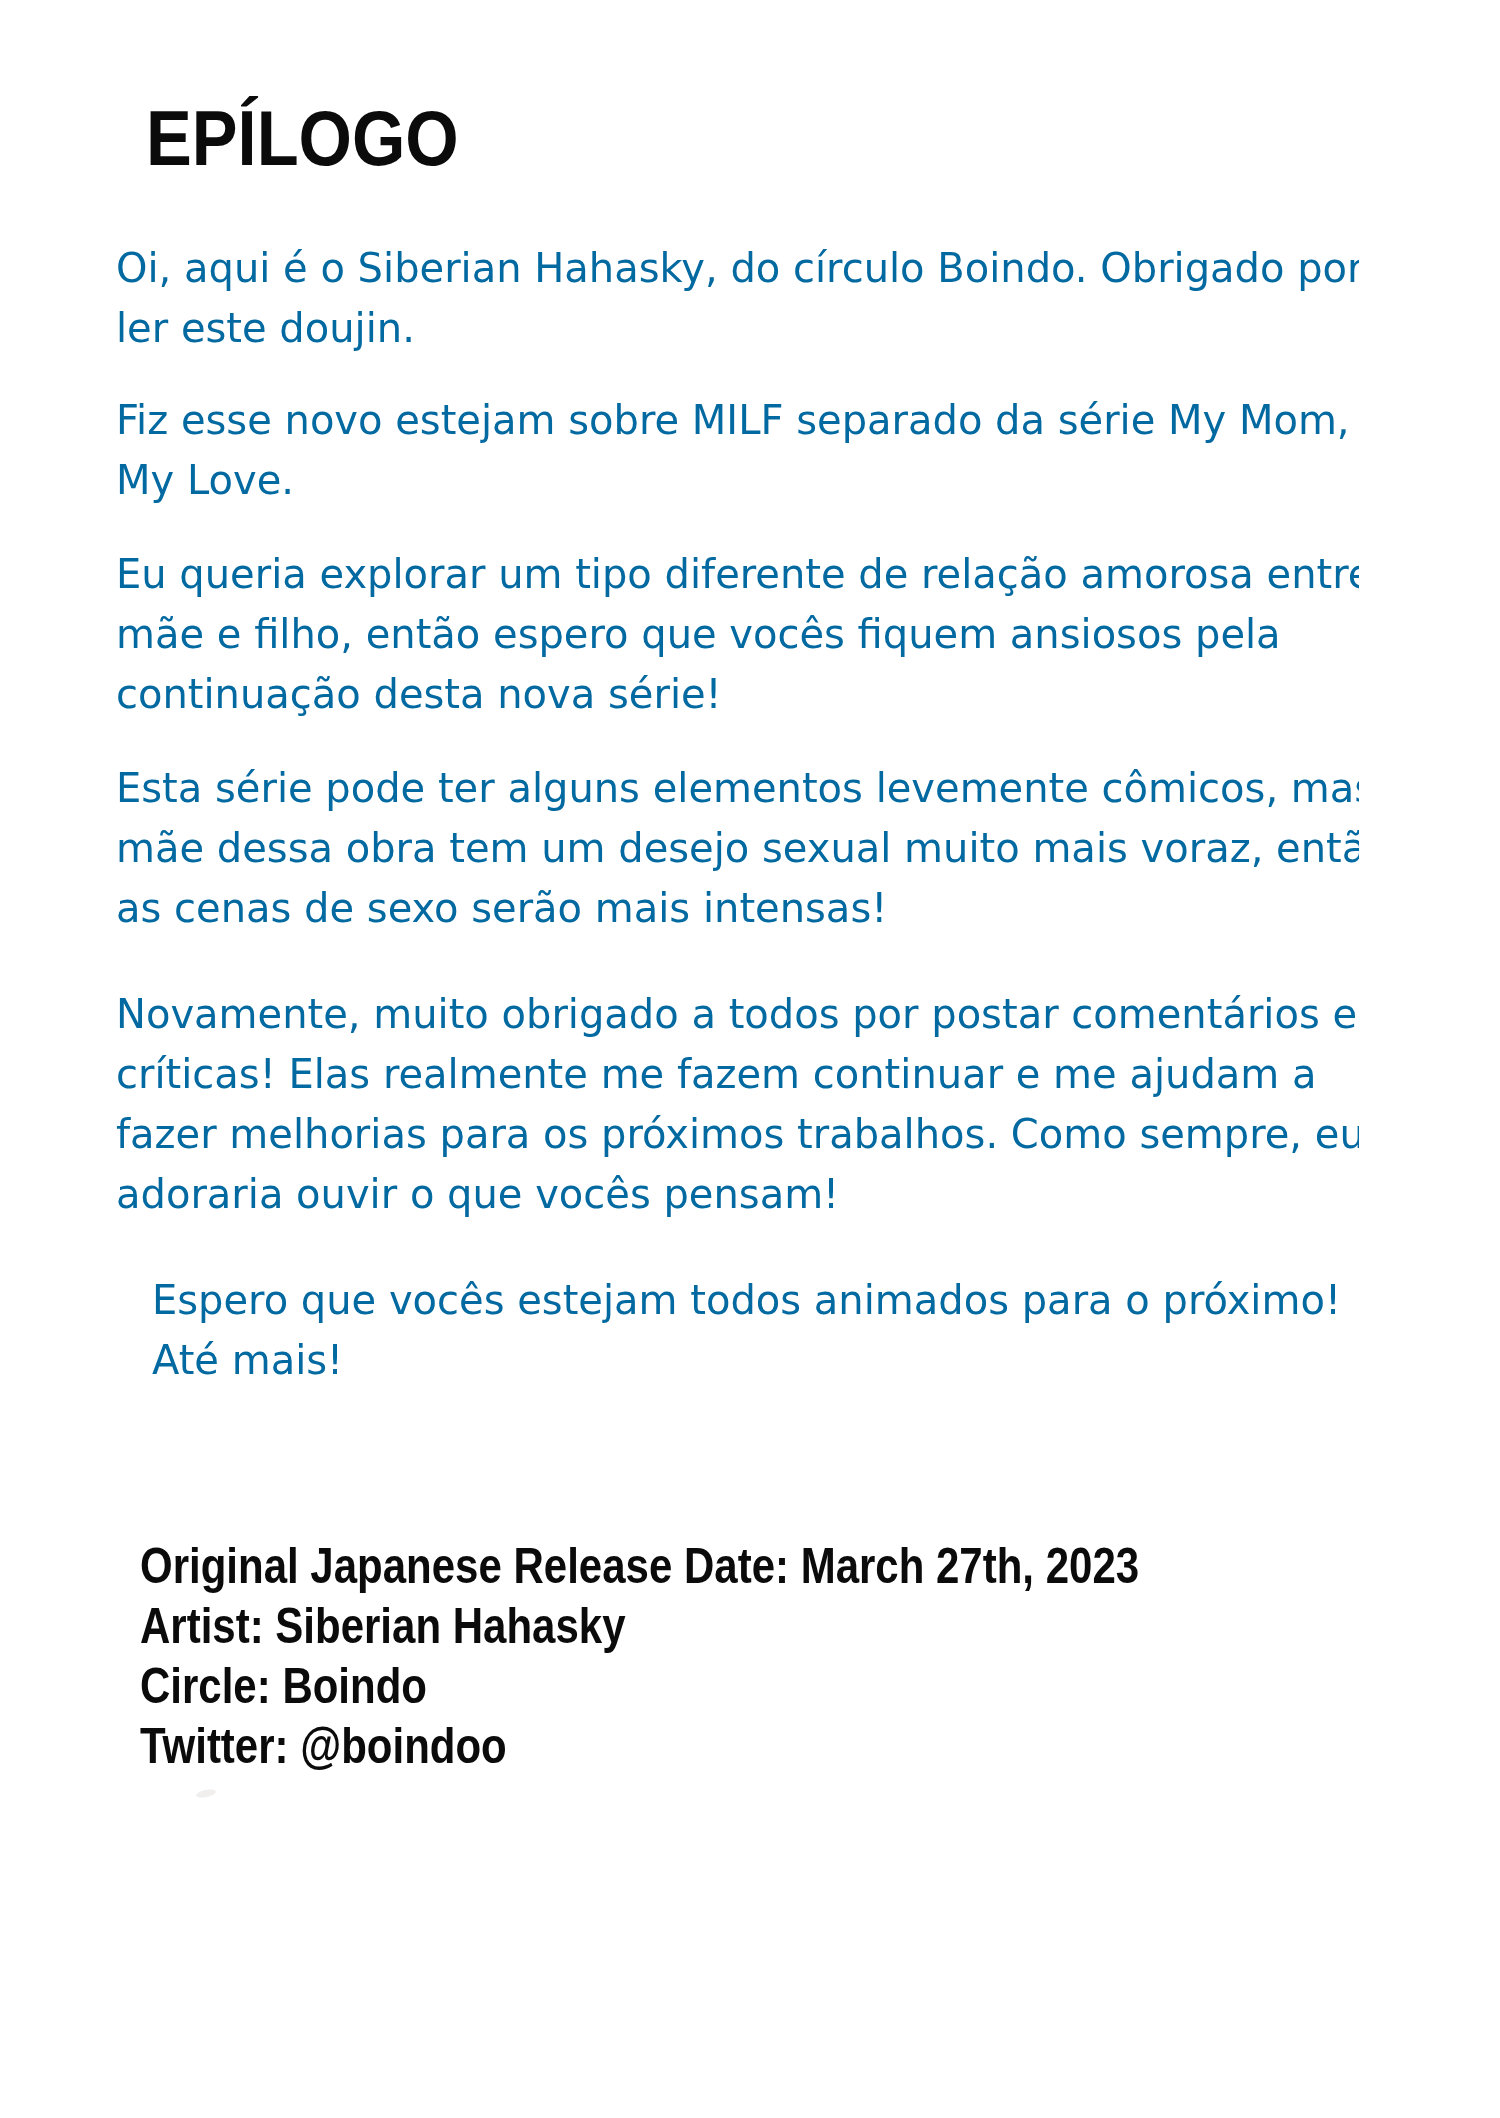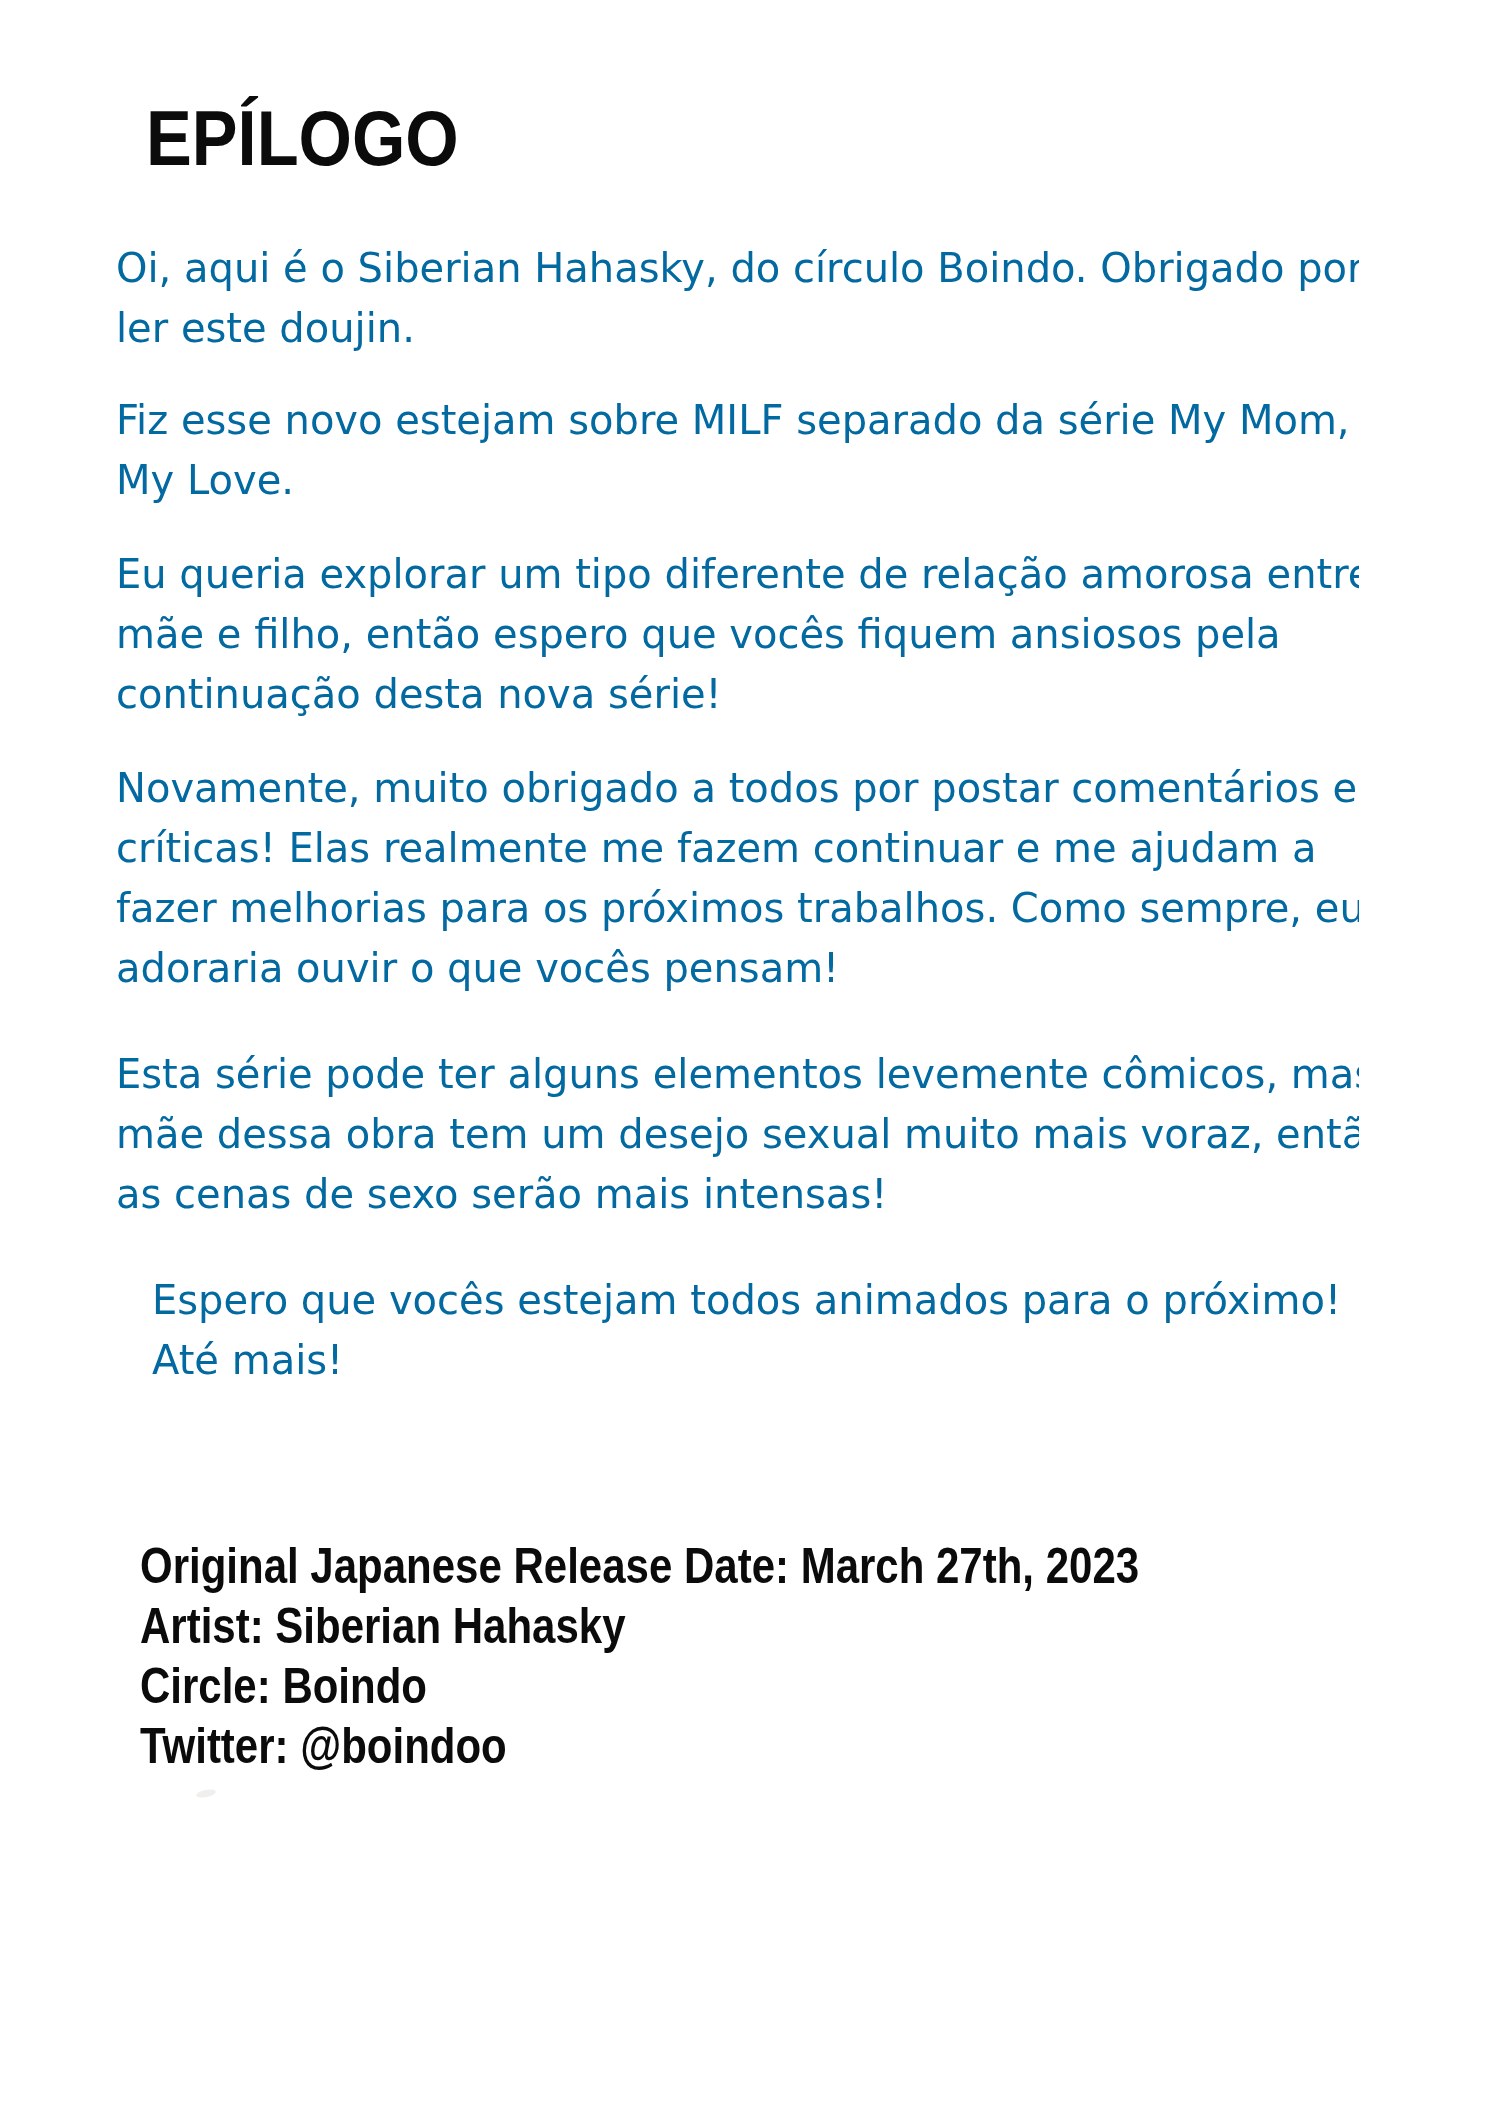--- a/index.html
+++ b/index.html
@@ -79,22 +79,22 @@
 <body>
 
 <div class="page">
 
   <h1 class="title">EPÍLOGO</h1>
 
   <div class="body-text">
     <p class="gap-sm">Oi, aqui é o Siberian Hahasky, do círculo Boindo. Obrigado por ler este doujin.</p>
     <p class="gap-md">Fiz esse novo estejam sobre MILF separado da série My Mom, My Love.</p>
     <p class="gap-lg">Eu queria explorar um tipo diferente de relação amorosa entre mãe e filho, então espero que vocês fiquem ansiosos pela continuação desta nova série!</p>
+    <p class="gap-xl">Esta série pode ter alguns elementos levemente cômicos, mas a mãe dessa obra tem um desejo sexual muito mais voraz, então as cenas de sexo serão mais intensas!</p>
     <p class="gap-xl">Novamente, muito obrigado a todos por postar comentários e críticas! Elas realmente me fazem continuar e me ajudam a fazer melhorias para os próximos trabalhos. Como sempre, eu adoraria ouvir o que vocês pensam!</p>
-    <p class="gap-xl">Esta série pode ter alguns elementos levemente cômicos, mas a mãe dessa obra tem um desejo sexual muito mais voraz, então as cenas de sexo serão mais intensas!</p>
     <p class="last">Espero que vocês estejam todos animados para o próximo! Até mais!</p>
   </div>
 
   <div class="credits">
     <p>Original Japanese Release Date: March 27th, 2023</p>
     <p>Artist: Siberian Hahasky</p>
     <p>Circle: Boindo</p>
     <p>Twitter: @boindoo</p>
   </div>
 

